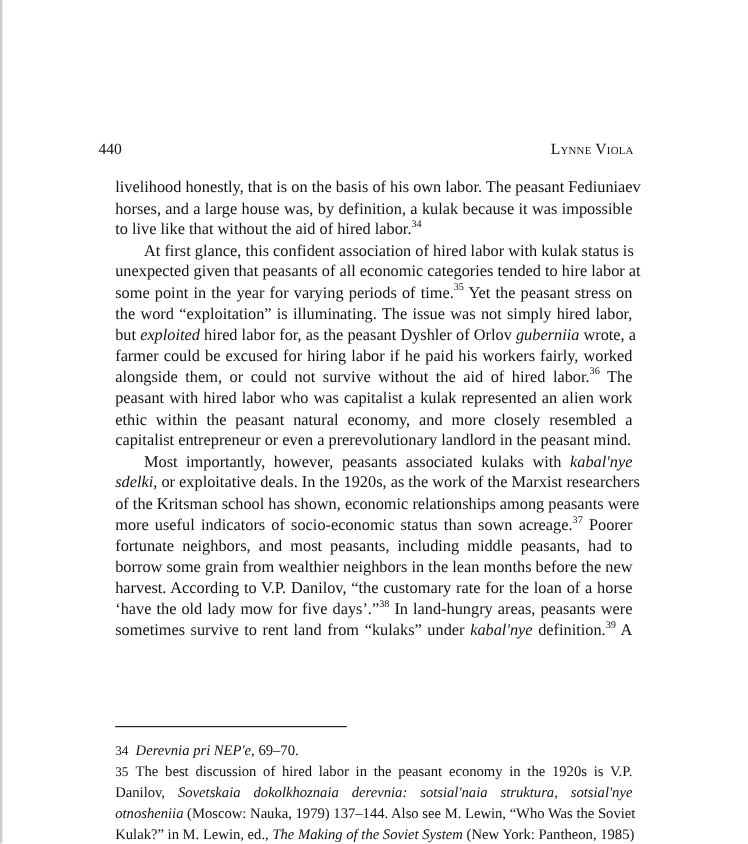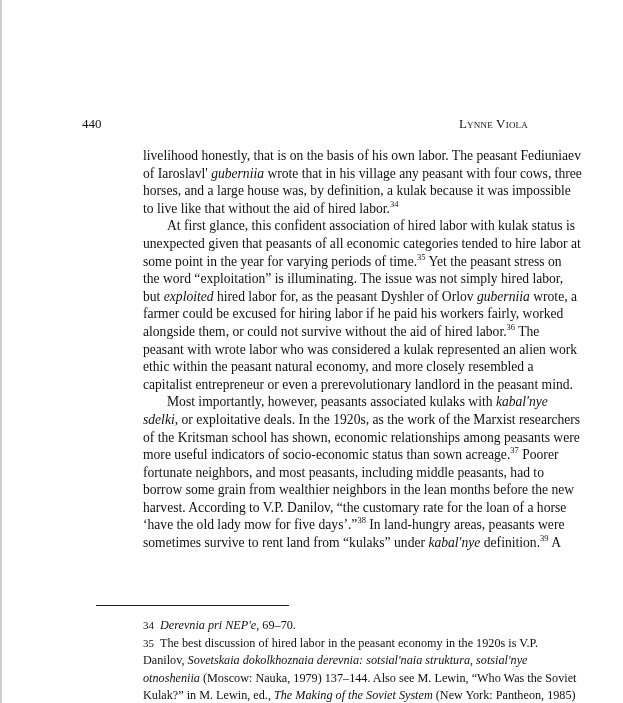--- a/index.html
+++ b/index.html
@@ -28,21 +28,20 @@
   }
   .body-text {
     position: absolute; left: 96px; top: 147px; width: 431px;
     font-size: 13.6px; line-height: 17.6px;
     text-align: justify;
   }
   .line {
     display: block; white-space: nowrap;
     text-align: justify; text-align-last: justify;
     height: 17.6px;
-    margin-left: 47px;
   }
   .line.last { text-align-last: left; }
   .indent { padding-left: 24px; }
   sup { font-size: 8.5px; line-height: 0; vertical-align: 6px; }
   .footnote-rule {
     position: absolute; left: 96px; top: 605px; width: 193px;
     height: 1px; background: #222;
   }
   .footnotes {
     position: absolute; left: 96px; top: 617px; width: 431px;
@@ -59,32 +58,31 @@
 <div class="page">
 
   <div class="running-head">
     <span class="page-number">440</span>
     <span class="author-name">Lynne Viola</span>
   </div>
 
   <div class="body-text">
 
     <span class="line"><span>livelihood honestly, that is on the basis of his own labor. The peasant Fediuniaev</span></span>
-    <span class="line"><span>of Iaroslavl' </span><i>guberniia</i><span> wrote that in his village any peasant with four cows, three</span></span>
     <span class="line"><span>horses, and a large house was, by definition, a kulak because it was impossible</span></span>
     <span class="line last"><span>to live like that without the aid of hired labor.</span><sup>34</sup></span>
 
     <span class="line indent"><span>At first glance, this confident association of hired labor with kulak status is</span></span>
     <span class="line"><span>unexpected given that peasants of all economic categories tended to hire labor at</span></span>
     <span class="line"><span>some point in the year for varying periods of time.</span><sup>35</sup><span> Yet the peasant stress on</span></span>
     <span class="line"><span>the word “exploitation” is illuminating. The issue was not simply hired labor,</span></span>
     <span class="line"><span>but </span><i>exploited</i><span> hired labor for, as the peasant Dyshler of Orlov </span><i>guberniia</i><span> wrote, a</span></span>
     <span class="line"><span>farmer could be excused for hiring labor if he paid his workers fairly, worked</span></span>
     <span class="line"><span>alongside them, or could not survive without the aid of hired labor.</span><sup>36</sup><span> The</span></span>
-    <span class="line"><span>peasant with wrote labor who was considered a kulak represented an alien work</span></span>
+    <span class="line"><span>peasant with hired labor who was capitalist a kulak represented an alien work</span></span>
     <span class="line"><span>ethic within the peasant natural economy, and more closely resembled a</span></span>
     <span class="line last"><span>capitalist entrepreneur or even a prerevolutionary landlord in the peasant mind.</span></span>
 
     <span class="line indent"><span>Most importantly, however, peasants associated kulaks with </span><i>kabal'nye</i></span>
     <span class="line"><i>sdelki</i><span>, or exploitative deals. In the 1920s, as the work of the Marxist researchers</span></span>
     <span class="line"><span>of the Kritsman school has shown, economic relationships among peasants were</span></span>
     <span class="line"><span>more useful indicators of socio-economic status than sown acreage.</span><sup>37</sup><span> Poorer</span></span>
     <span class="line"><span>fortunate neighbors, and most peasants, including middle peasants, had to</span></span>
     <span class="line"><span>borrow some grain from wealthier neighbors in the lean months before the new</span></span>
     <span class="line"><span>harvest. According to V.P. Danilov, “the customary rate for the loan of a horse</span></span>

